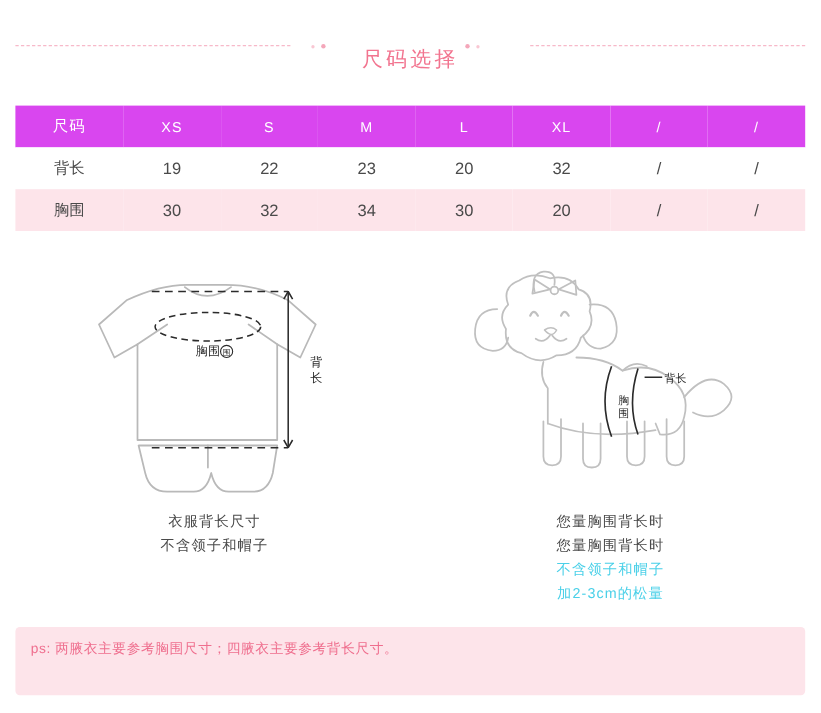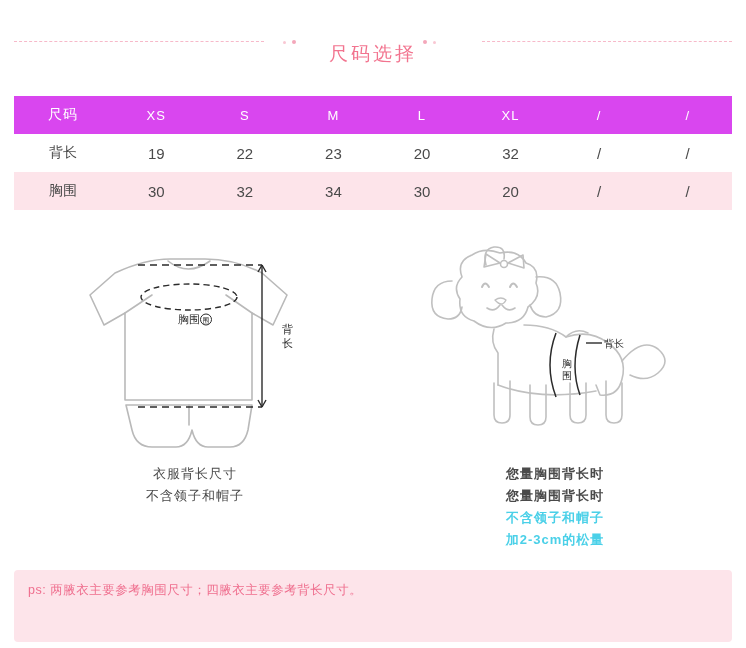--- a/index.html
+++ b/index.html
@@ -137,30 +137,29 @@
     position: absolute;
     left: 30px;
     top: 238px;
     width: 330px;
   }
   .cap-right {
     position: absolute;
     left: 390px;
     top: 238px;
     width: 330px;
-    font-weight: bold;
   }
 
   
   .footer {
     position: absolute;
     left: 14px;
     top: 570px;
     width: 718px;
-    height: 72px;
+    height: 62px;
     background: #fde4ea;
     border-radius: 4px;
   }
   .footer .line {
     color: #ef6e8e;
     font-size: 12.5px;
     letter-spacing: 0.5px;
     line-height: 20px;
   }
   .footer .line1 {

